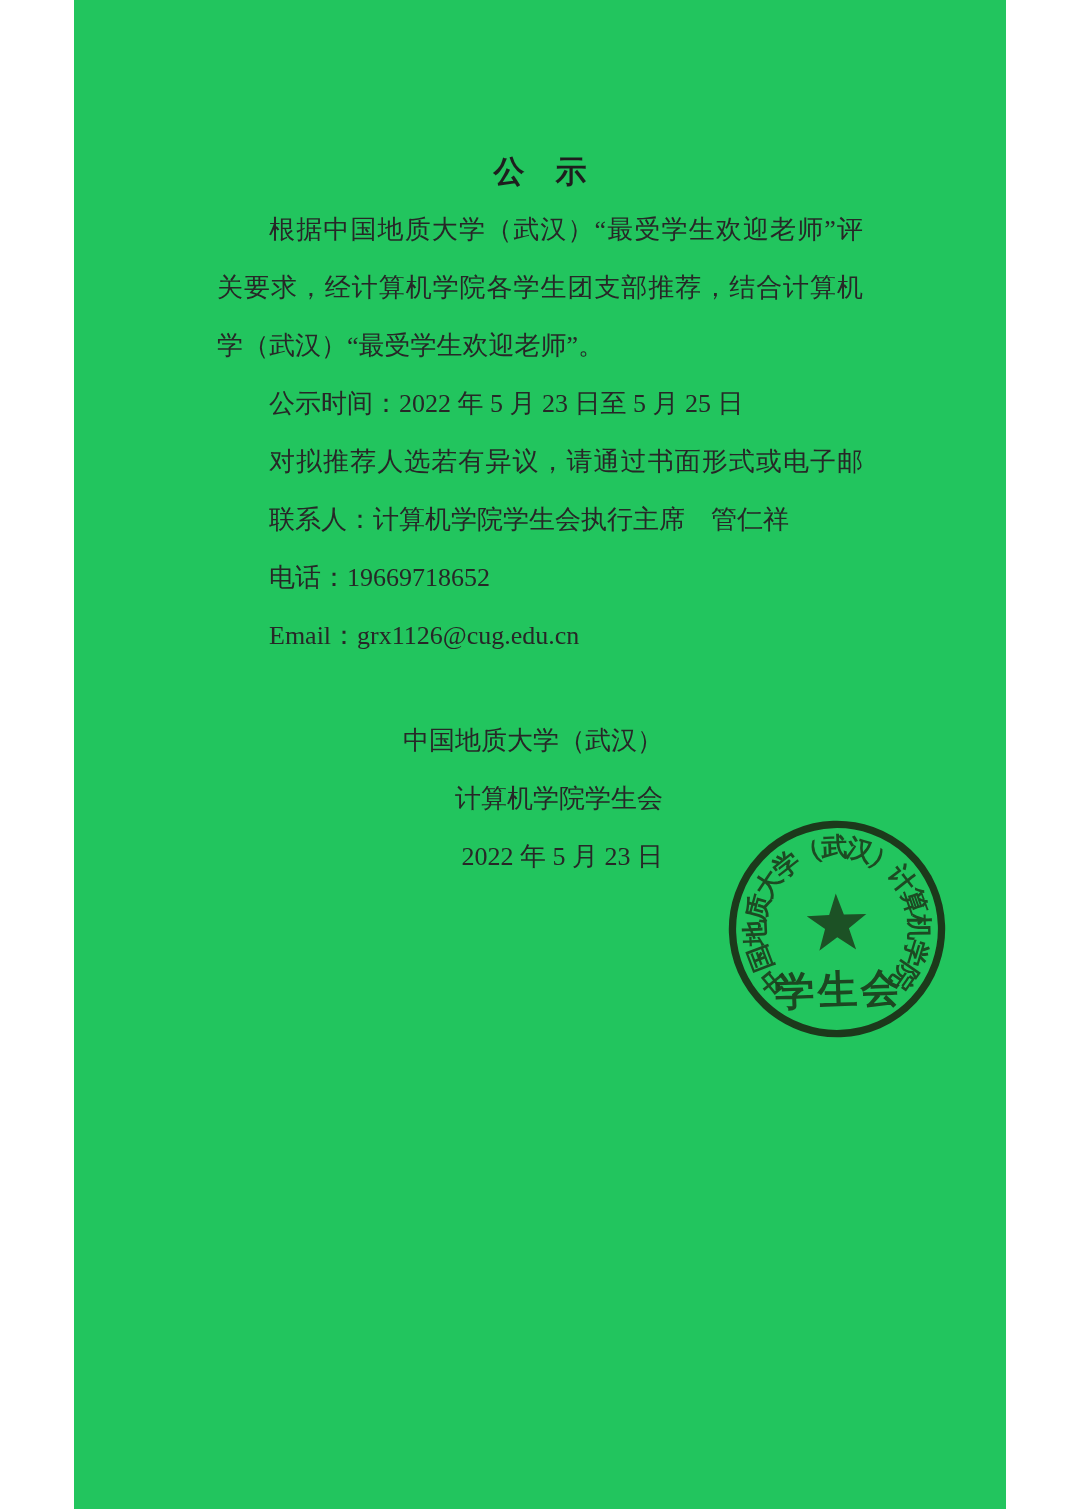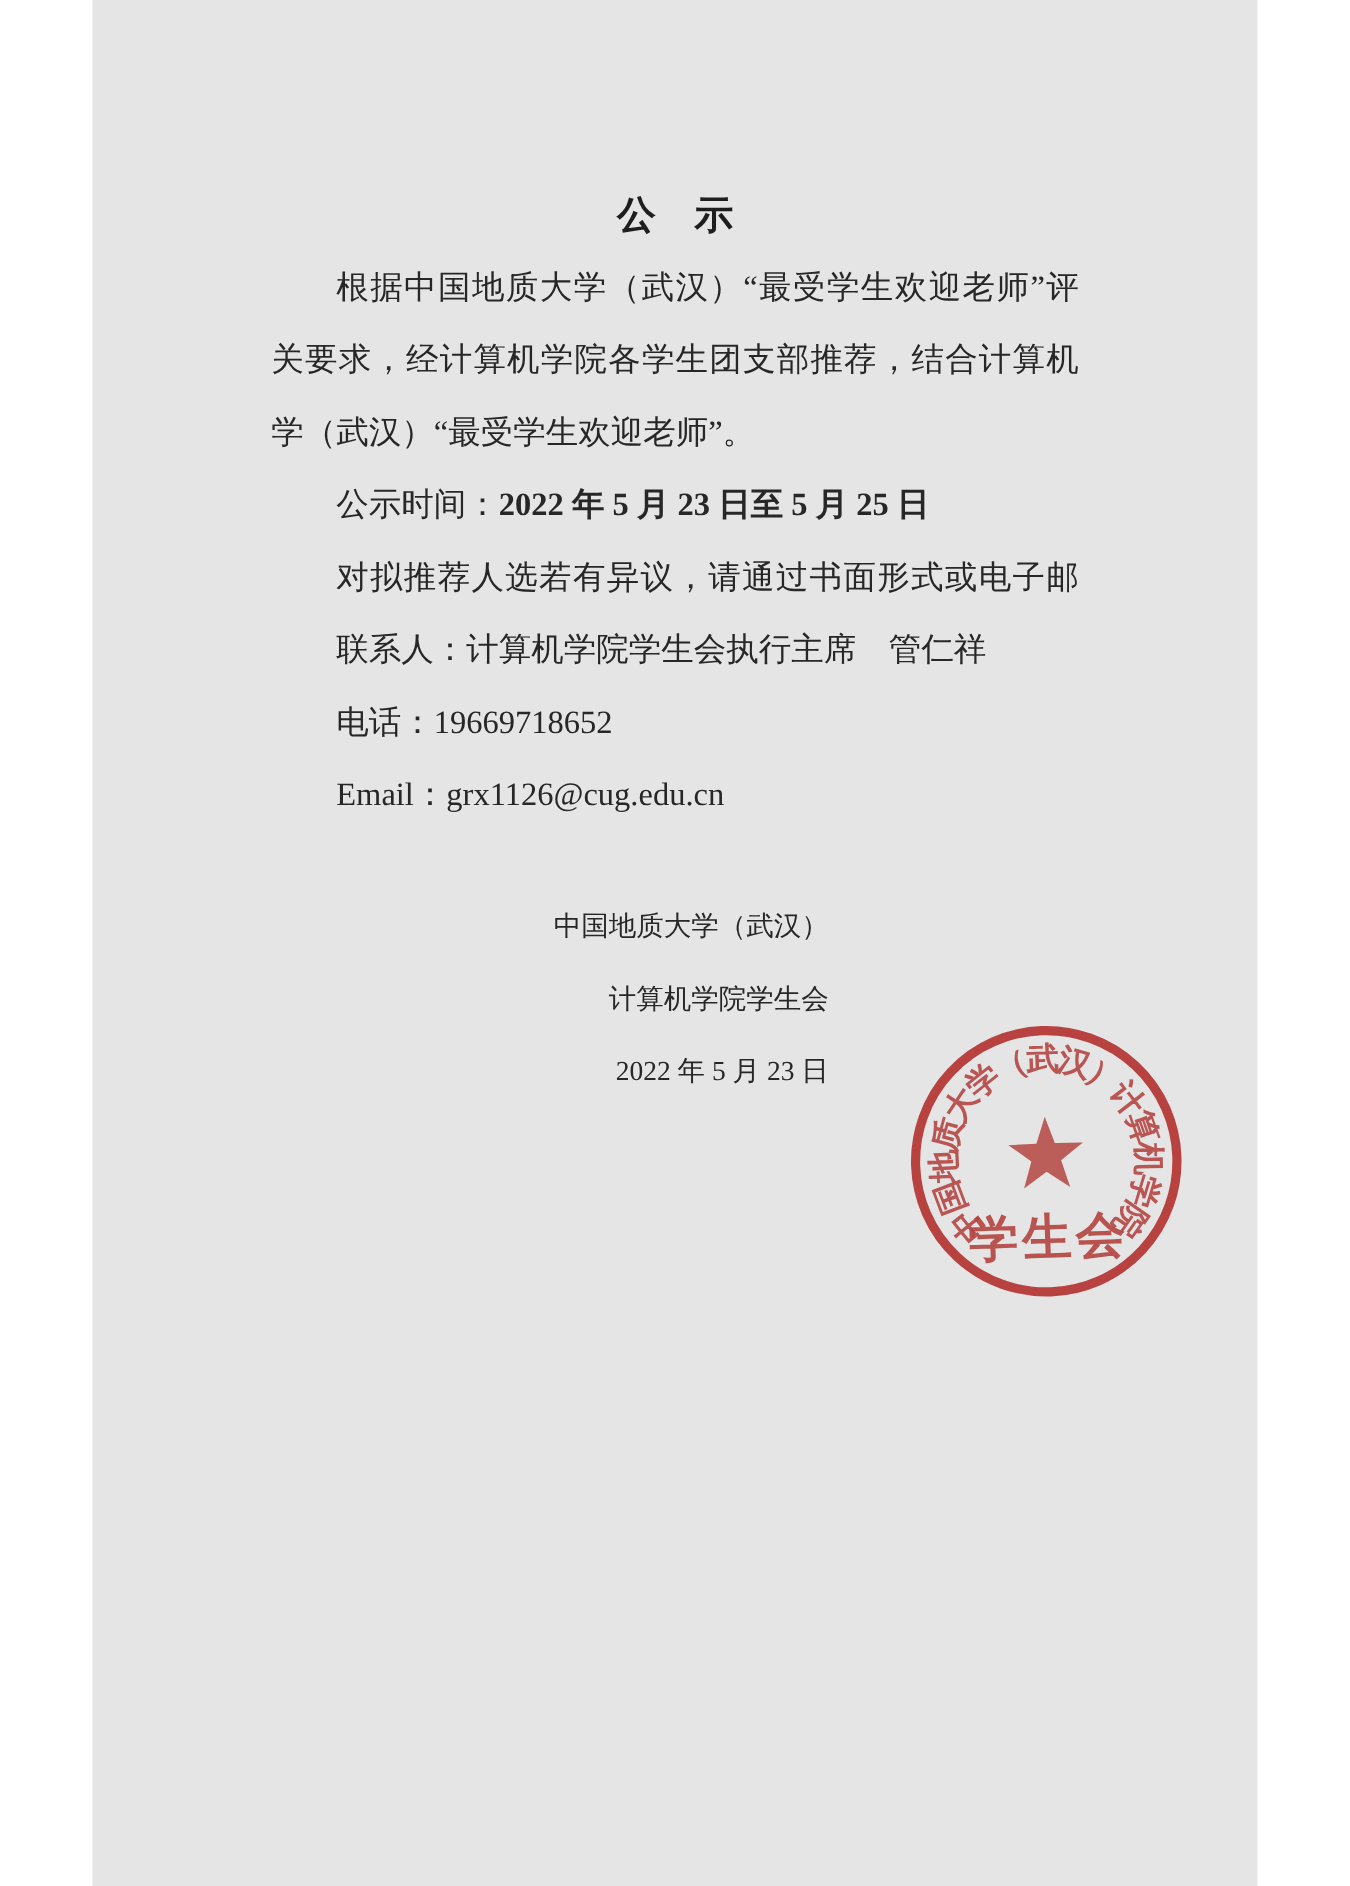--- a/index.html
+++ b/index.html
@@ -2,21 +2,21 @@
 <html><head>
 <meta charset="utf-8">
 <style>
   * { margin: 0; padding: 0; box-sizing: border-box; }
   html, body { background: #ffffff; }
   .page {
     position: relative;
     width: 932px;
     height: 1509px;
     margin: 0 auto;
-    background: #e5e5e5;
+    background: #22c55e;
     overflow: hidden;
     font-family: "Liberation Serif", "DejaVu Serif", serif;
     color: #272727;
   }
   .doc {
     position: relative;
     padding: 143px 143px 0 143px;
     z-index: 1;
   }
   .title {
@@ -35,26 +35,26 @@
   }
   .jline {
     line-height: 58px;
     height: 58px;
     overflow: hidden;
     text-align: justify;
     text-align-last: justify;
     text-justify: inter-character;
   }
   .indent { text-indent: 2em; }
-  .bold { font-weight: bold; }
+  .bold { font-weight: normal; }
   .signature {
     margin-top: 47px;
     margin-right: 200px;
     text-align: right;
-    font-size: 22px;
+    font-size: 26px;
   }
   .signature .line { height: 58px; line-height: 58px; }
   .stamp {
     position: absolute;
     left: 648px;
     top: 814px;
     width: 230px;
     height: 230px;
     z-index: 2;
     mix-blend-mode: multiply;

